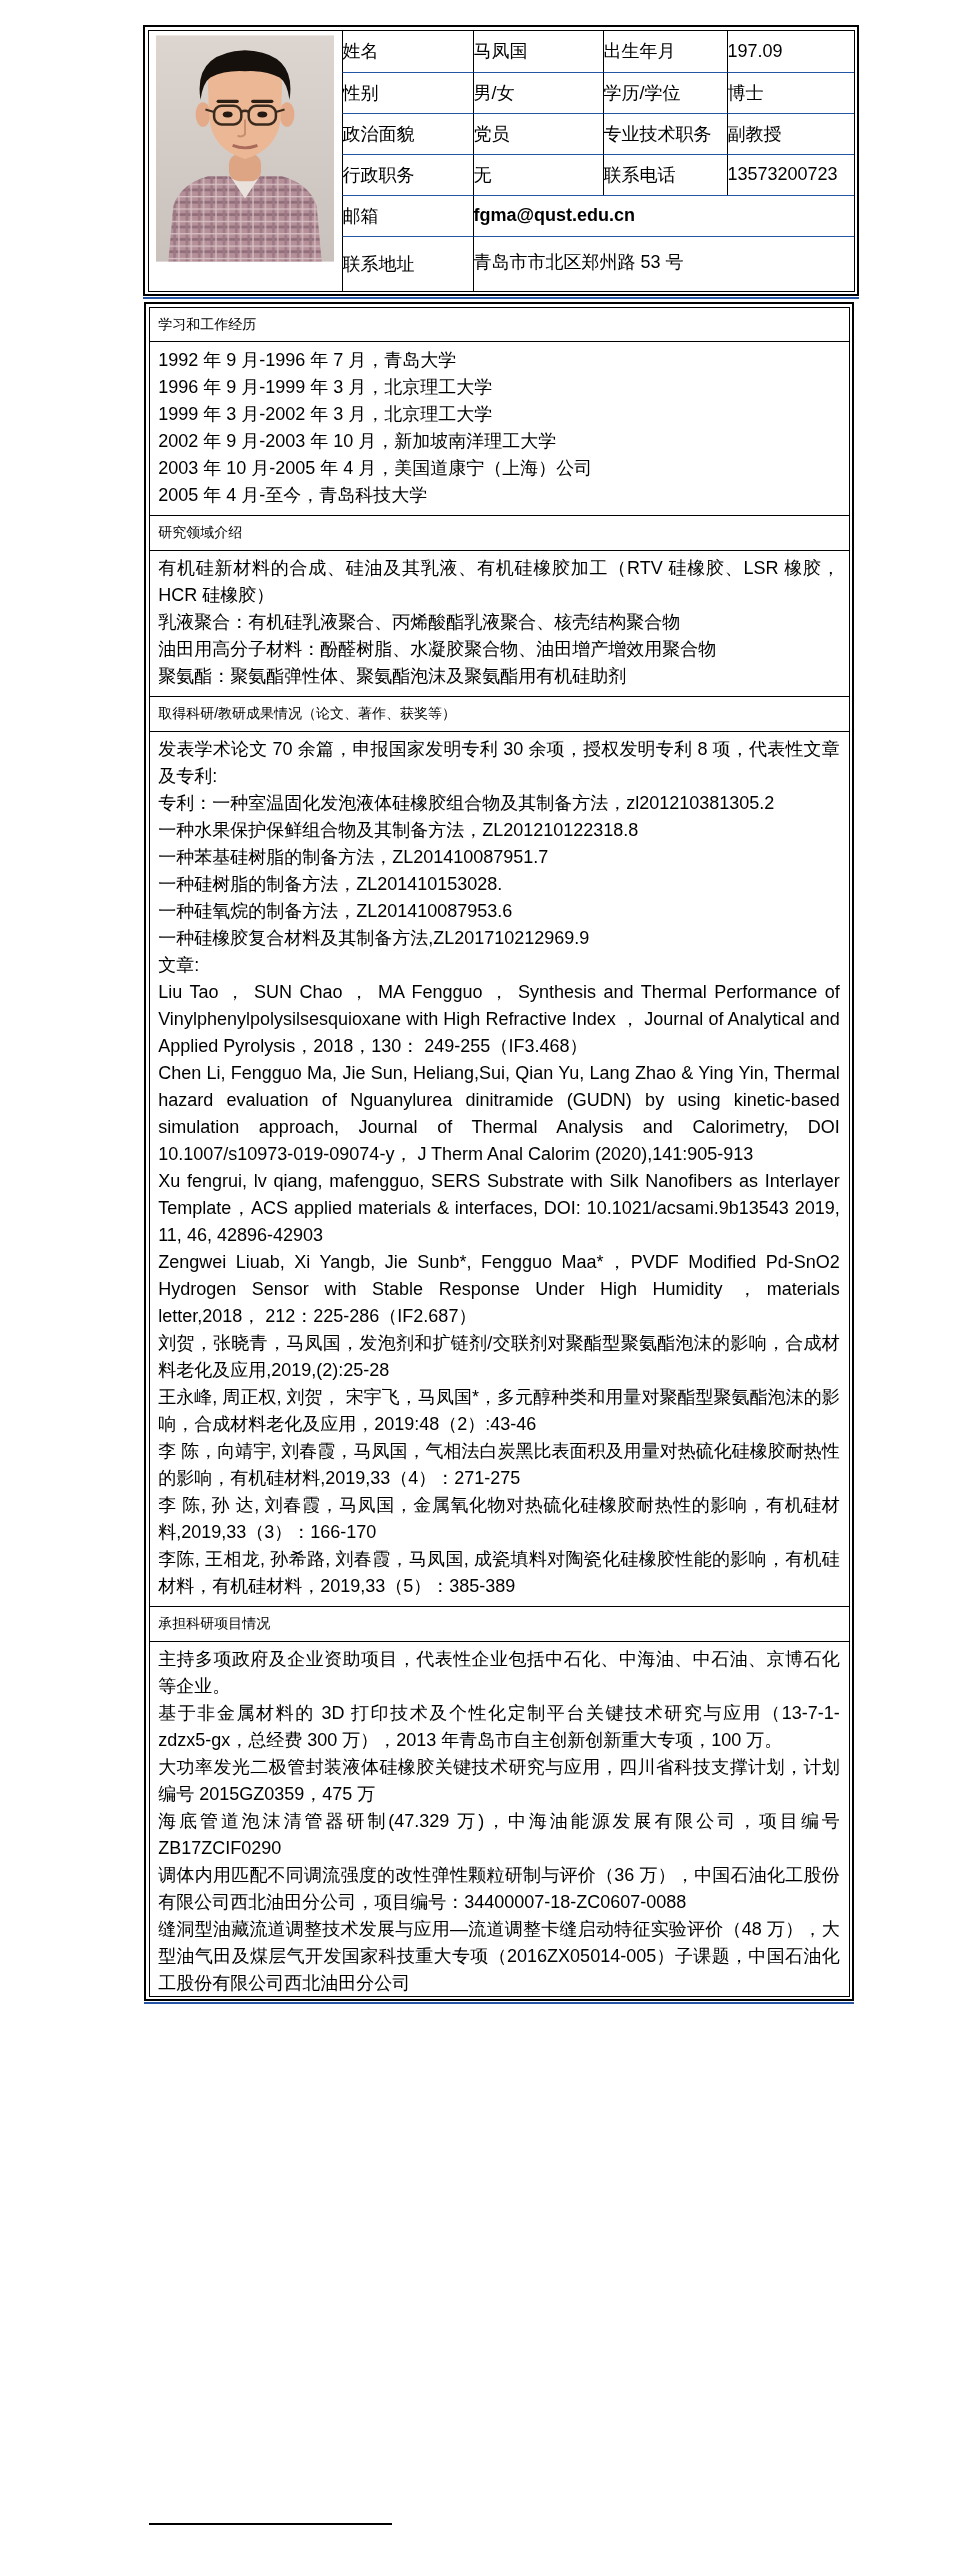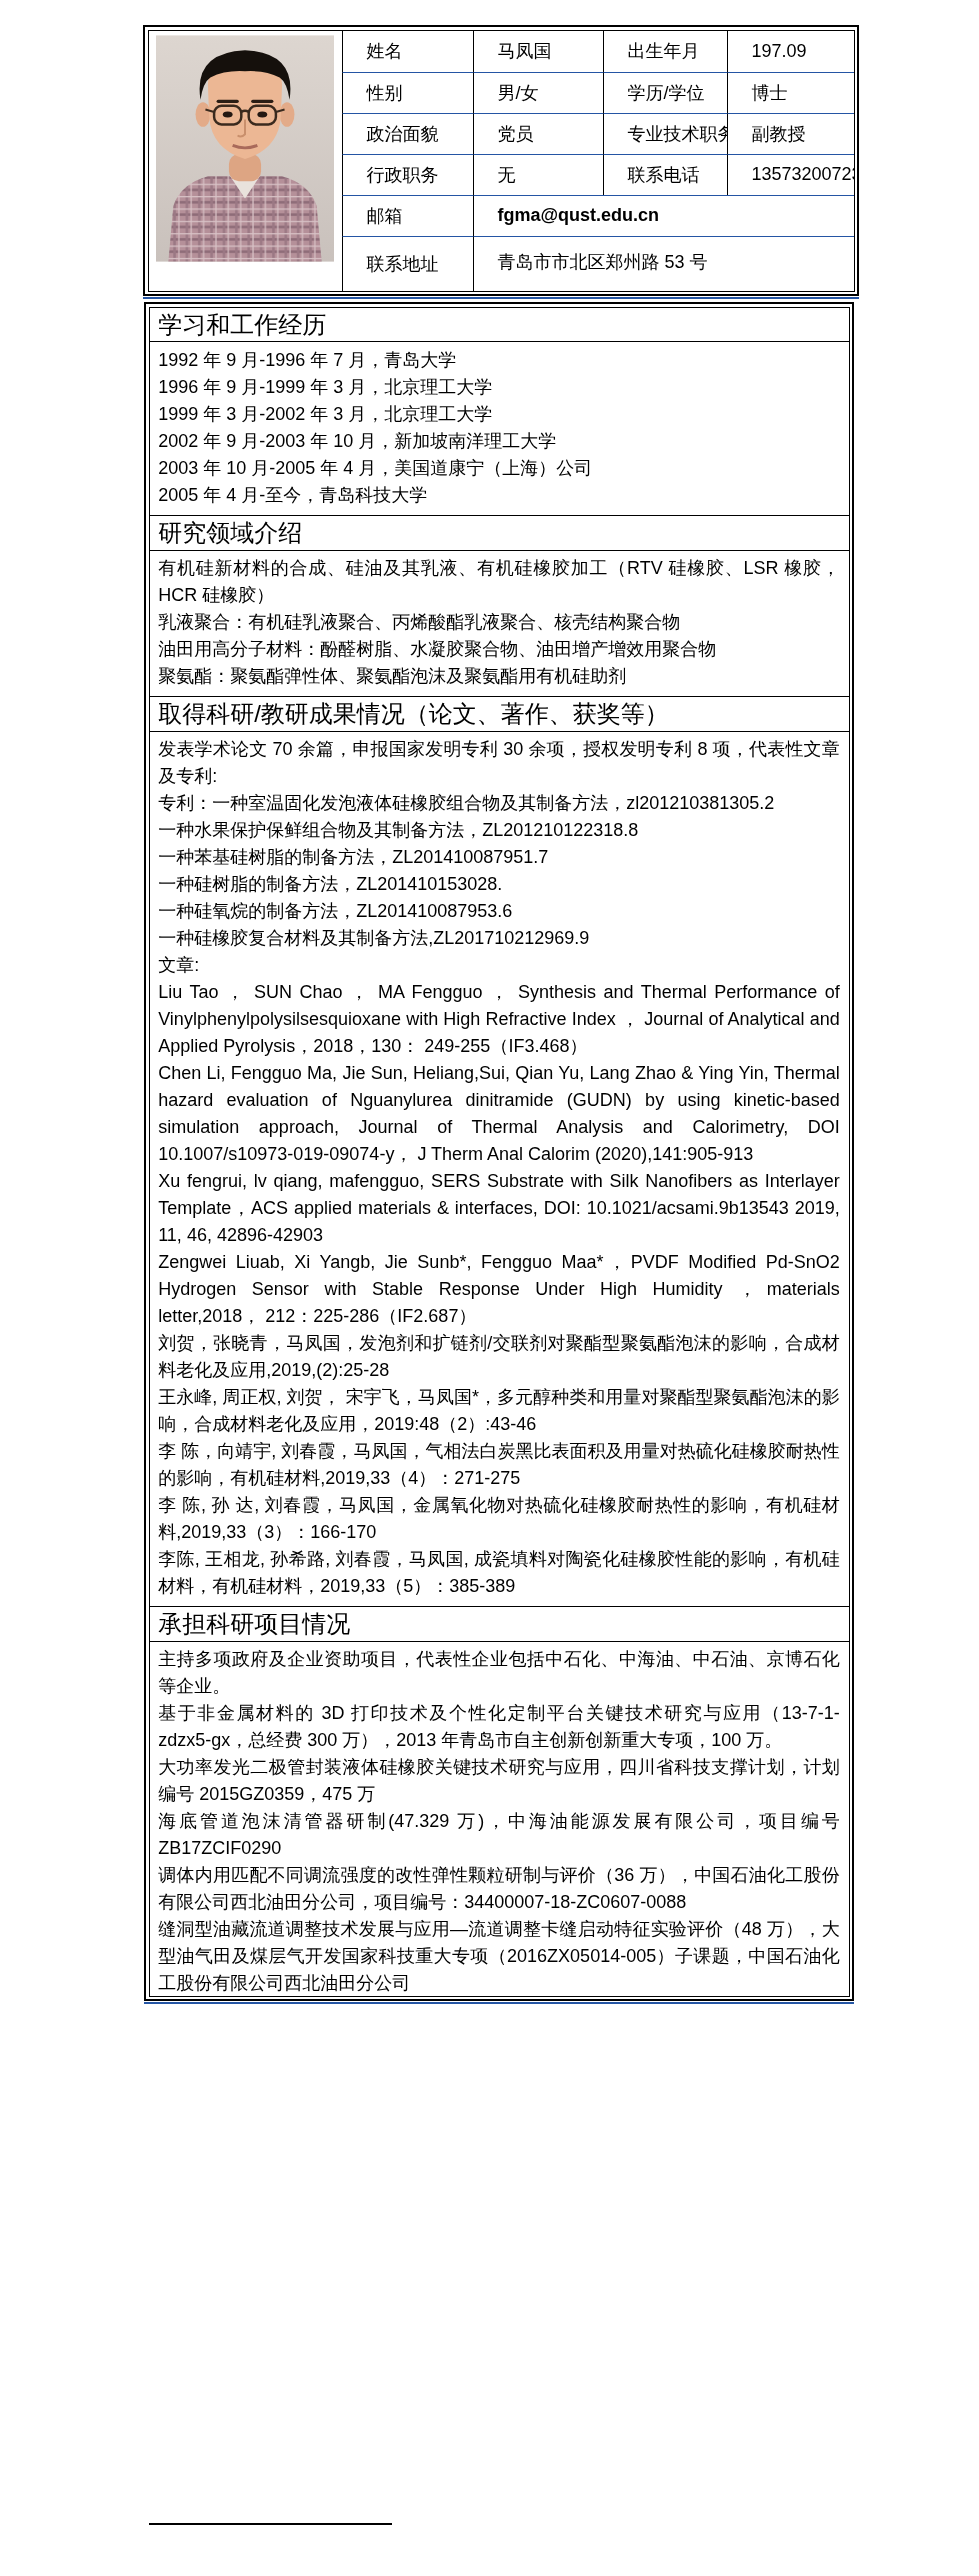--- a/index.html
+++ b/index.html
@@ -11,27 +11,27 @@
   
   .frame{position:absolute;border:2.5px solid #000;background:#fff;box-sizing:border-box;}
   .frame-inner{position:absolute;top:2.5px;left:2.5px;right:2.5px;bottom:2.5px;border:0.6px solid #000;box-sizing:border-box;overflow:hidden;}
   .blue-underline{position:absolute;height:1.9px;background:#2455a4;}
   
   .profile-grid{
     display:grid;width:100%;height:100%;
     grid-template-columns:193px 131px 130px 124px 1fr;
     grid-template-rows:repeat(5,41px) 1fr;
   }
-  .pcell{box-sizing:border-box;display:flex;align-items:center;font-size:18px;padding-left:24px;white-space:nowrap;overflow:hidden;}
+  .pcell{box-sizing:border-box;display:flex;align-items:center;font-size:18px;padding-left:0;white-space:nowrap;overflow:hidden;}
   .pcell.vblack{border-left:1.2px solid #000;}
   .pcell.hblue{border-top:1.2px solid #2455a4;}
   .photo-cell{grid-row:1/7;grid-column:1/2;display:flex;align-items:flex-start;justify-content:center;padding-top:4.3px;box-sizing:border-box;}
   
   .sec-header{
-    box-sizing:border-box;font-size:24px;line-height:27px;
+    box-sizing:border-box;font-size:14px;line-height:27px;
     padding:3.1px 8.7px 3.7px 8.7px;border-bottom:1.9px solid #000;
   }
   .sec-body{box-sizing:border-box;padding:4.3px 8.7px 6.2px 8.7px;font-size:18px;line-height:27px;}
   .sec-body.ruled{border-bottom:1.9px solid #000;}
   .sec-body p{margin:0;text-align:justify;word-break:break-word;}
   .footnote-rule{position:absolute;left:149px;top:2523px;width:243px;height:1.9px;background:#000;}
 </style>
 </head>
 <body>
 

